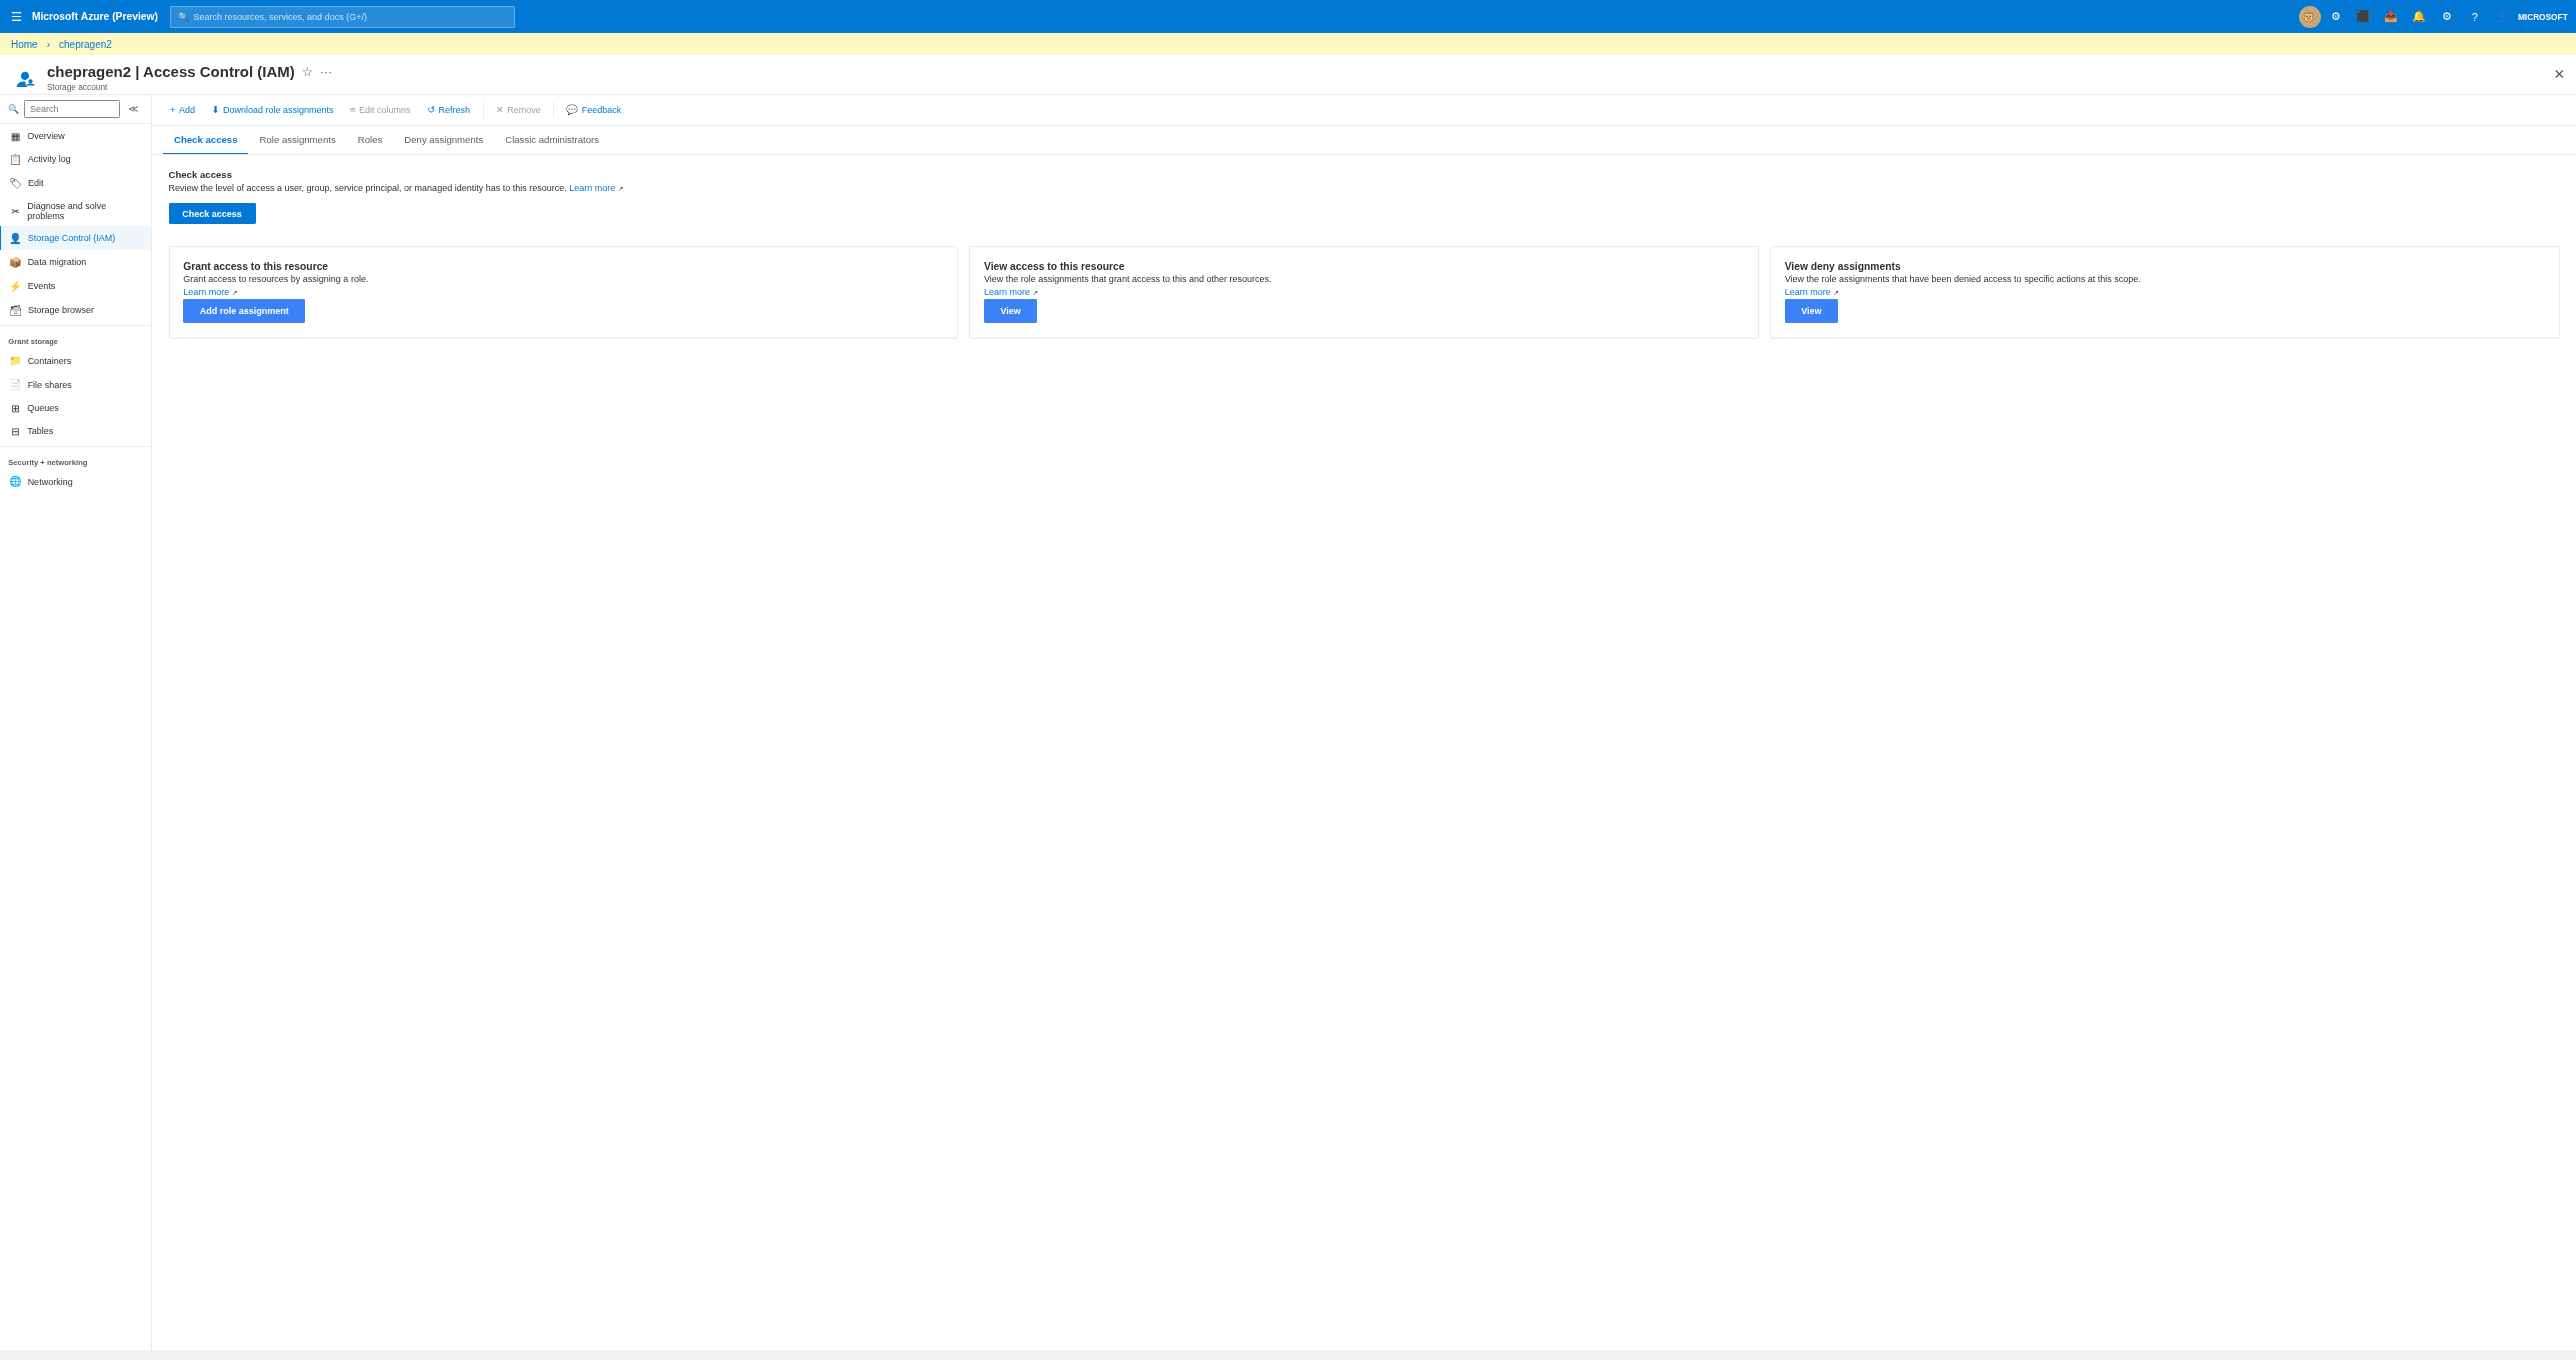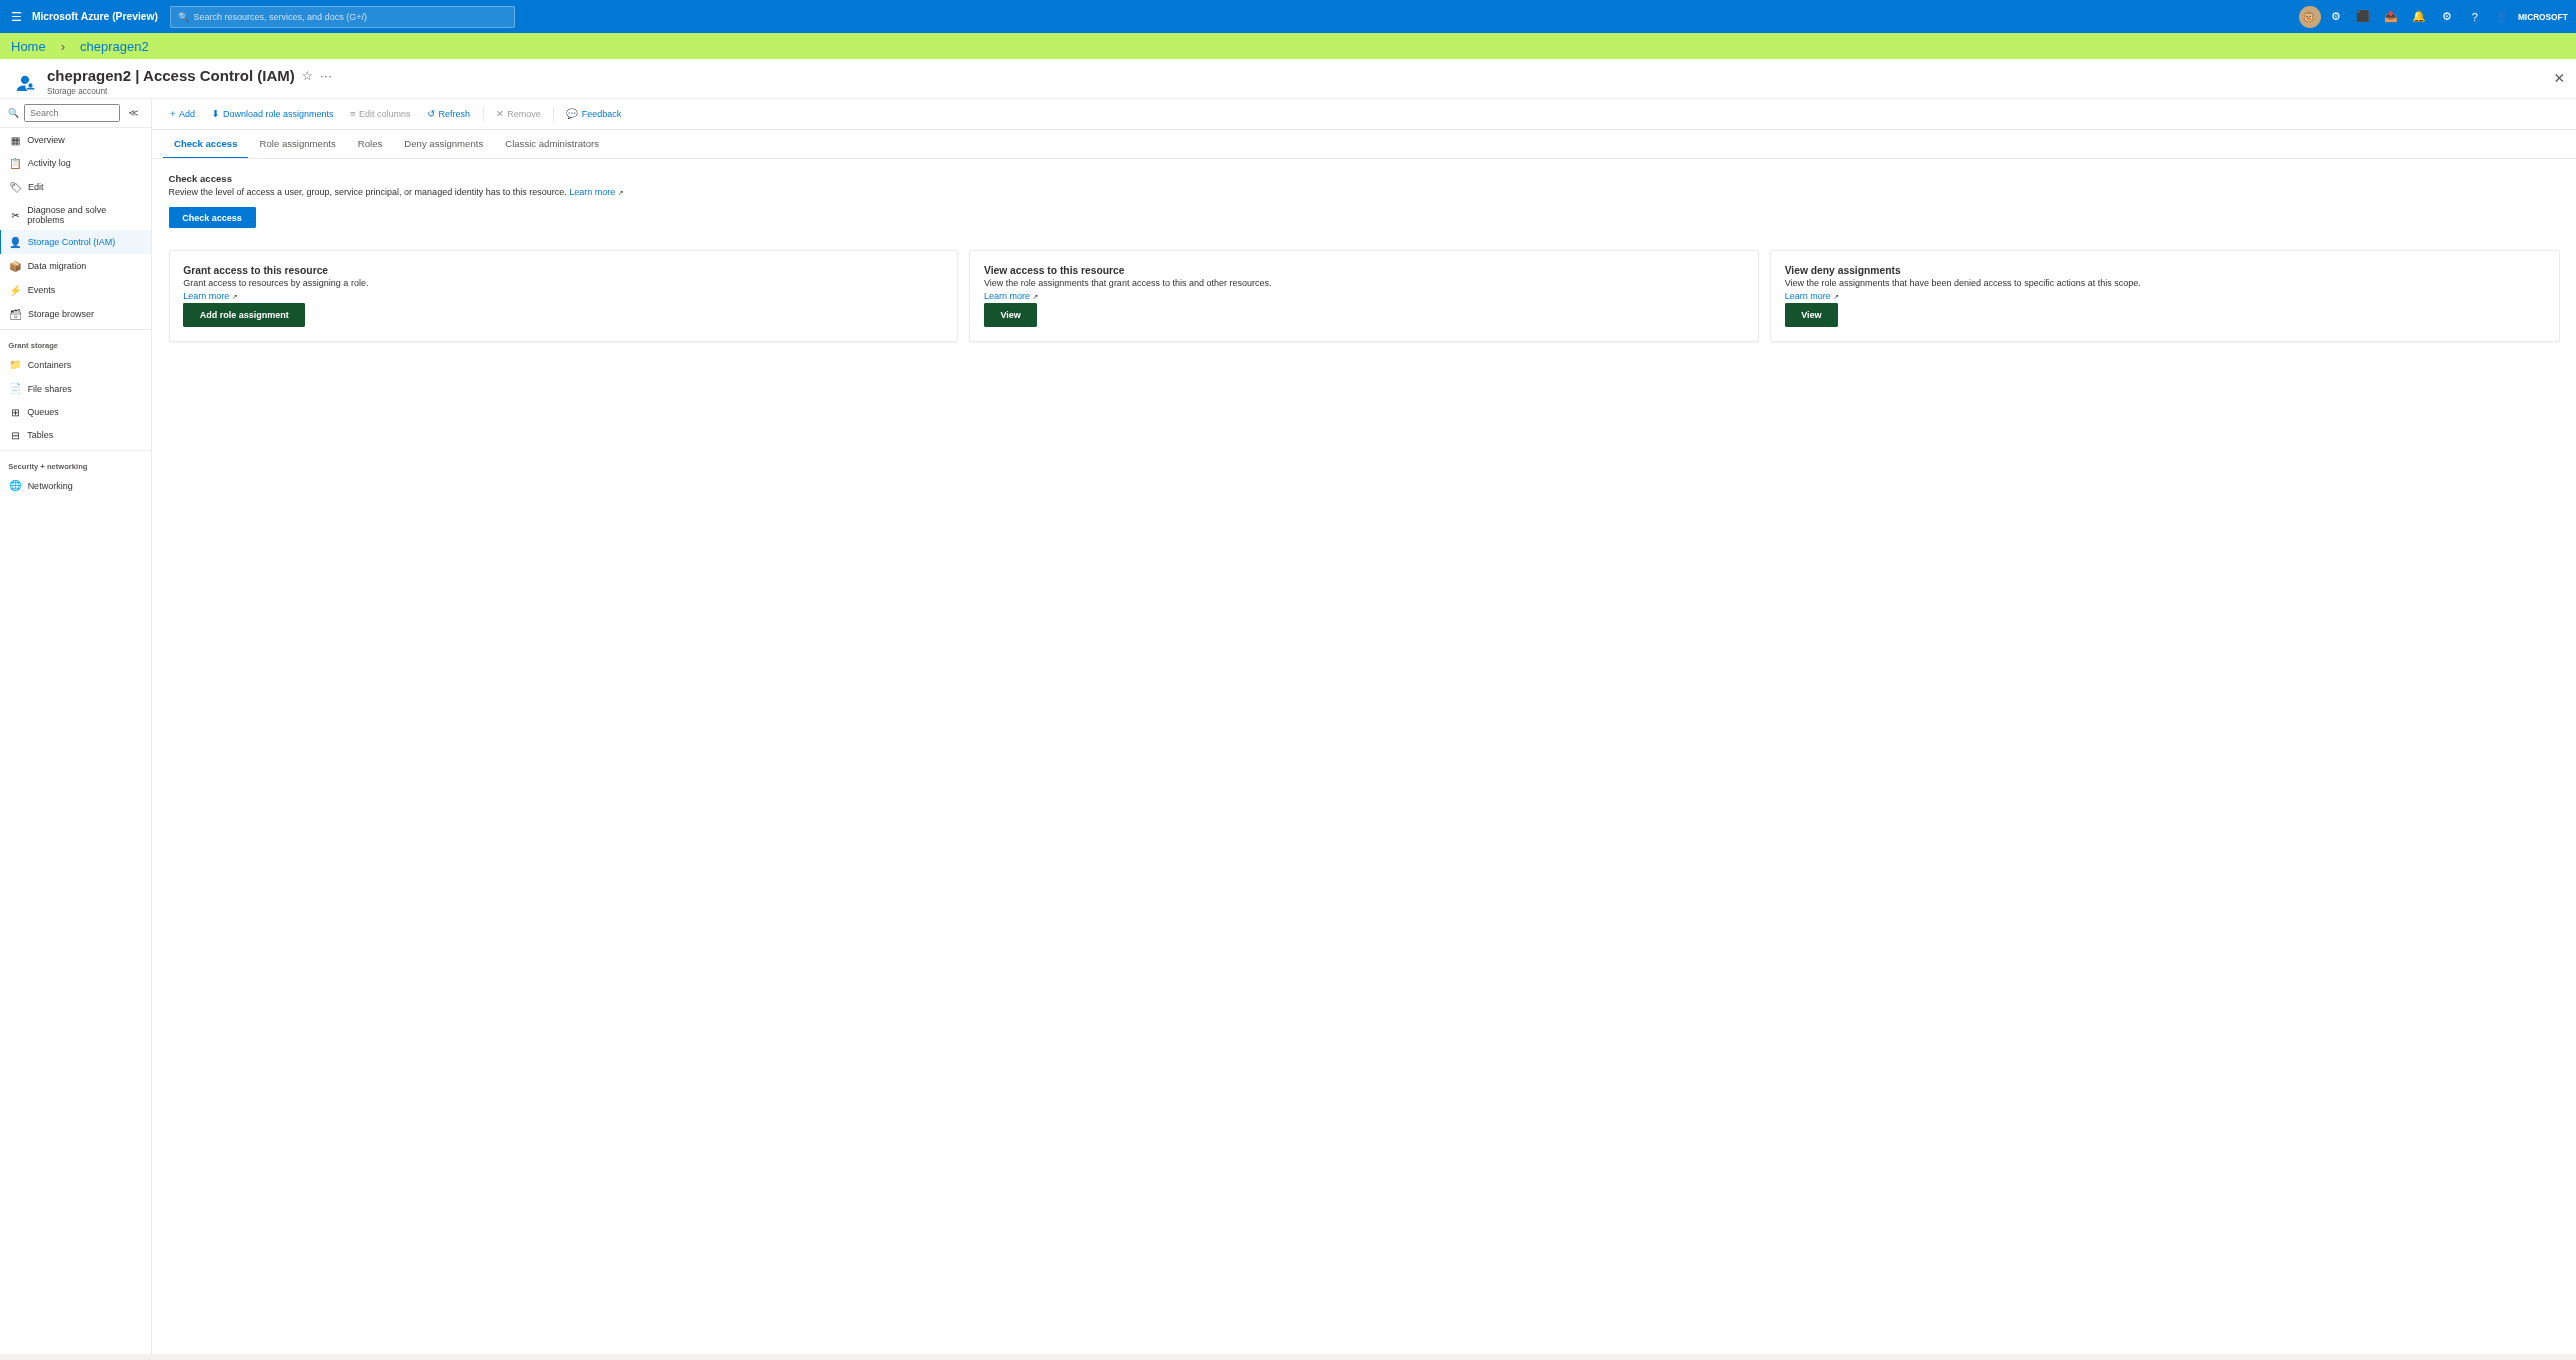--- a/index.html
+++ b/index.html
@@ -48,24 +48,24 @@
       width: 22px; height: 22px; border-radius: 50%;
       background: #c8a77a;
       display: flex; align-items: center; justify-content: center;
       font-size: 12.4px; cursor: pointer; overflow: hidden;
     }
     .top-nav .ms-label { font-size: 8.3px; font-weight: 600; white-space: nowrap; }
 
     
     .breadcrumb {
       padding: 5.5px 11px;
-      font-size: 13px;
+      font-size: 10px;
       color: #0078d4;
-      display: flex; align-items: center; gap: 15px;
-      background: #bef264;
+      display: flex; align-items: center; gap: 9px;
+      background: #fef9c3;
     }
     .breadcrumb .sep { color: #605e5c; }
     .breadcrumb a { color: #0078d4; text-decoration: none; cursor: pointer; }
 
     
     .page-header {
       background: white;
       padding: 8.3px 11px 0 11px;
       display: flex;
       align-items: flex-start;
@@ -233,21 +233,21 @@
       display: flex;
       flex-direction: column;
       gap: 1px;
       background: white;
       box-shadow: 0 0.7px 1.4px rgba(0,0,0,0.05);
     }
     .card-title { font-size: 10.3px; font-weight: 600; color: #323130; }
     .card-desc { font-size: 9px; color: #323130; line-height: 1.4; flex: 1; }
     .card-desc a { color: #0078d4; text-decoration: none; }
     .card-btn {
-      background: #14532d;
+      background: #3b82f6;
       color: white;
       border: none;
       padding: 6.9px 16.5px;
       font-size: 9px;
       font-weight: 600;
       border-radius: 1.4px;
       cursor: pointer;
       align-self: flex-start;
     }
   </style>

